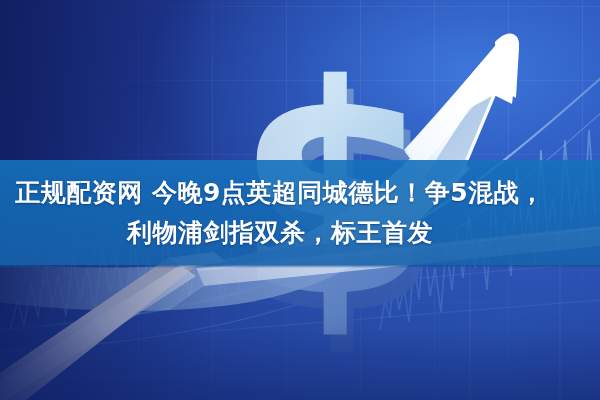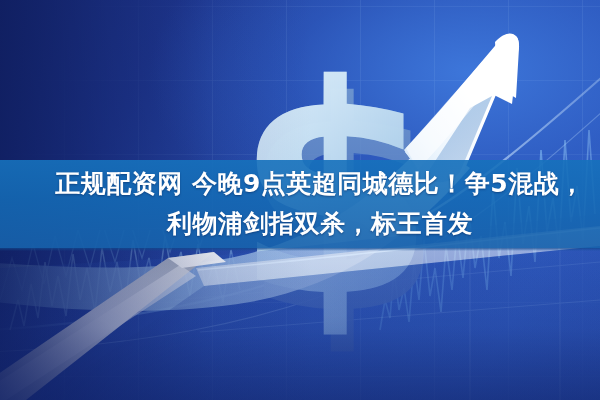--- a/index.html
+++ b/index.html
@@ -47,25 +47,25 @@
 
   
   .art { position: absolute; inset: 0; width: 600px; height: 400px; }
 
   
   #headline-band {
     position: absolute;
     left: 0;
     right: 0;
     top: 160px;
-    height: 88px;
+    height: 105px;
     background: linear-gradient(180deg, rgba(22,113,188,0.90) 0%, rgba(20,106,181,0.88) 45%, rgba(23,98,172,0.90) 100%);
     display: flex;
     align-items: center;
-    justify-content: flex-end;
+    justify-content: flex-start;
   }
   #headline-band::after {
     content: "";
     position: absolute;
     left: 0; right: 0; bottom: -3px;
     height: 3px;
     background: linear-gradient(180deg, rgba(17,74,142,0.75), rgba(17,74,142,0));
   }
   #headline-text {
     position: relative;

